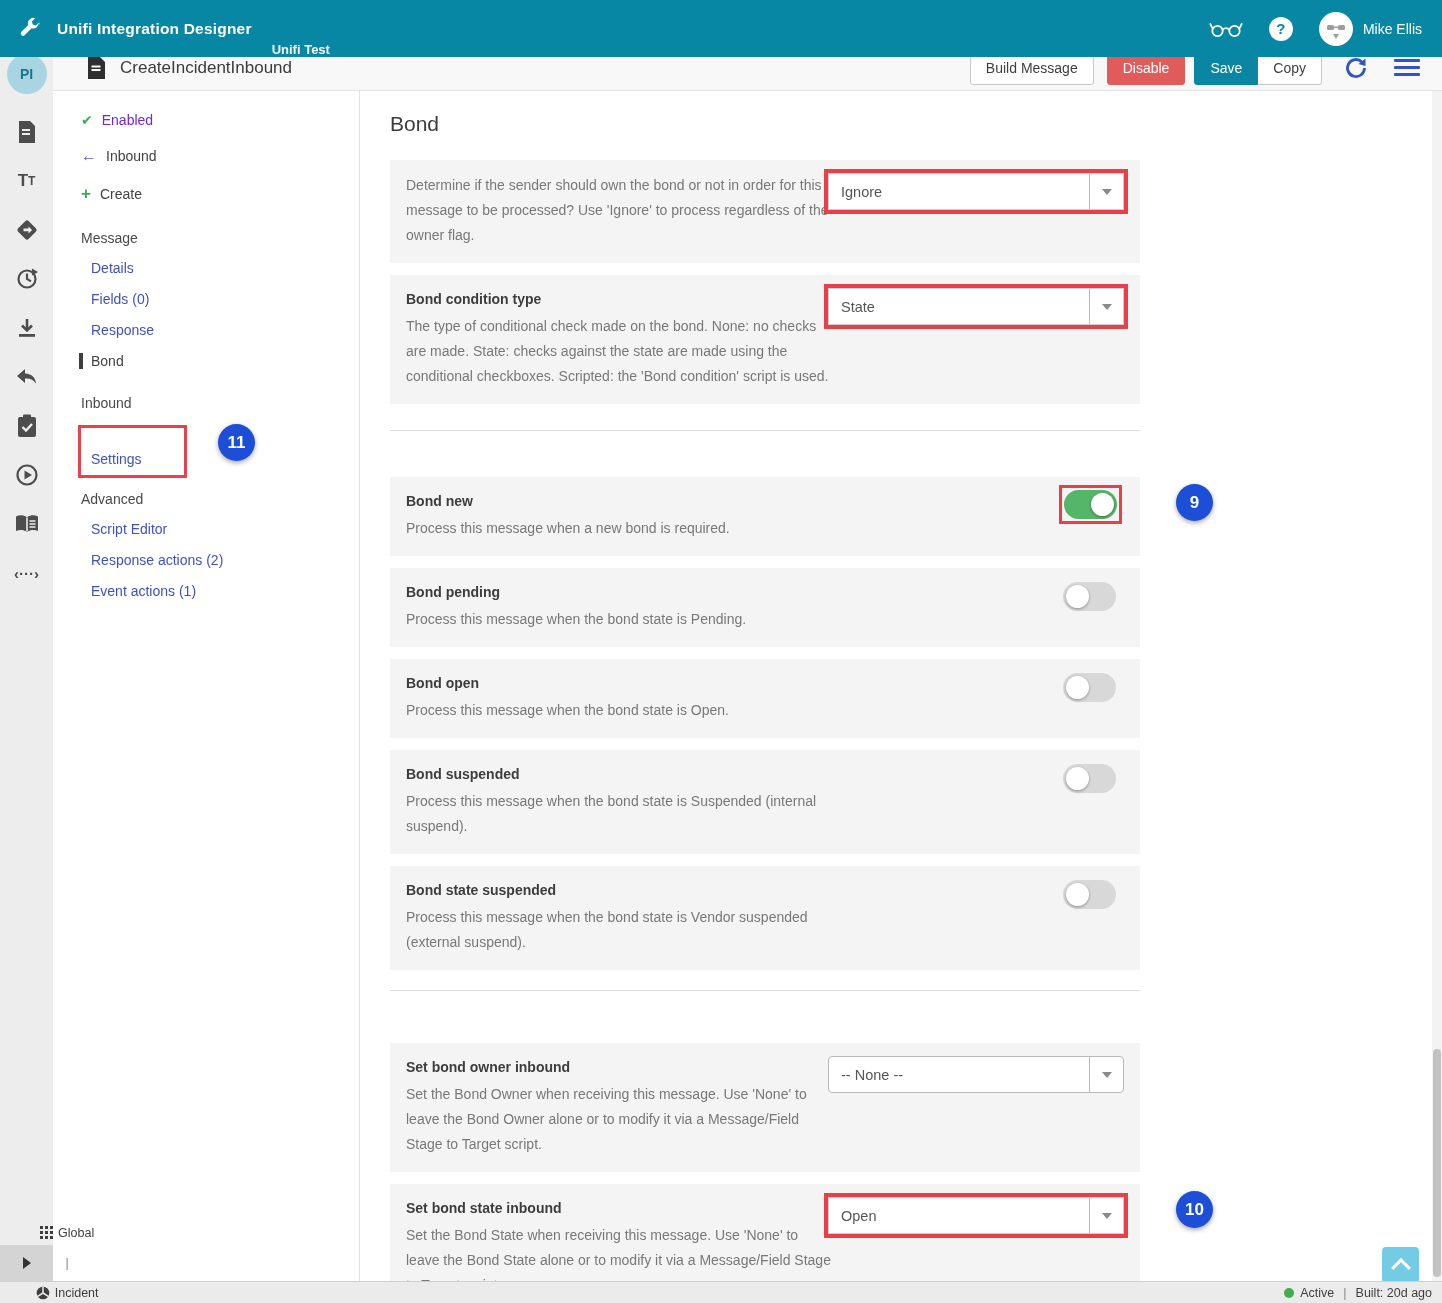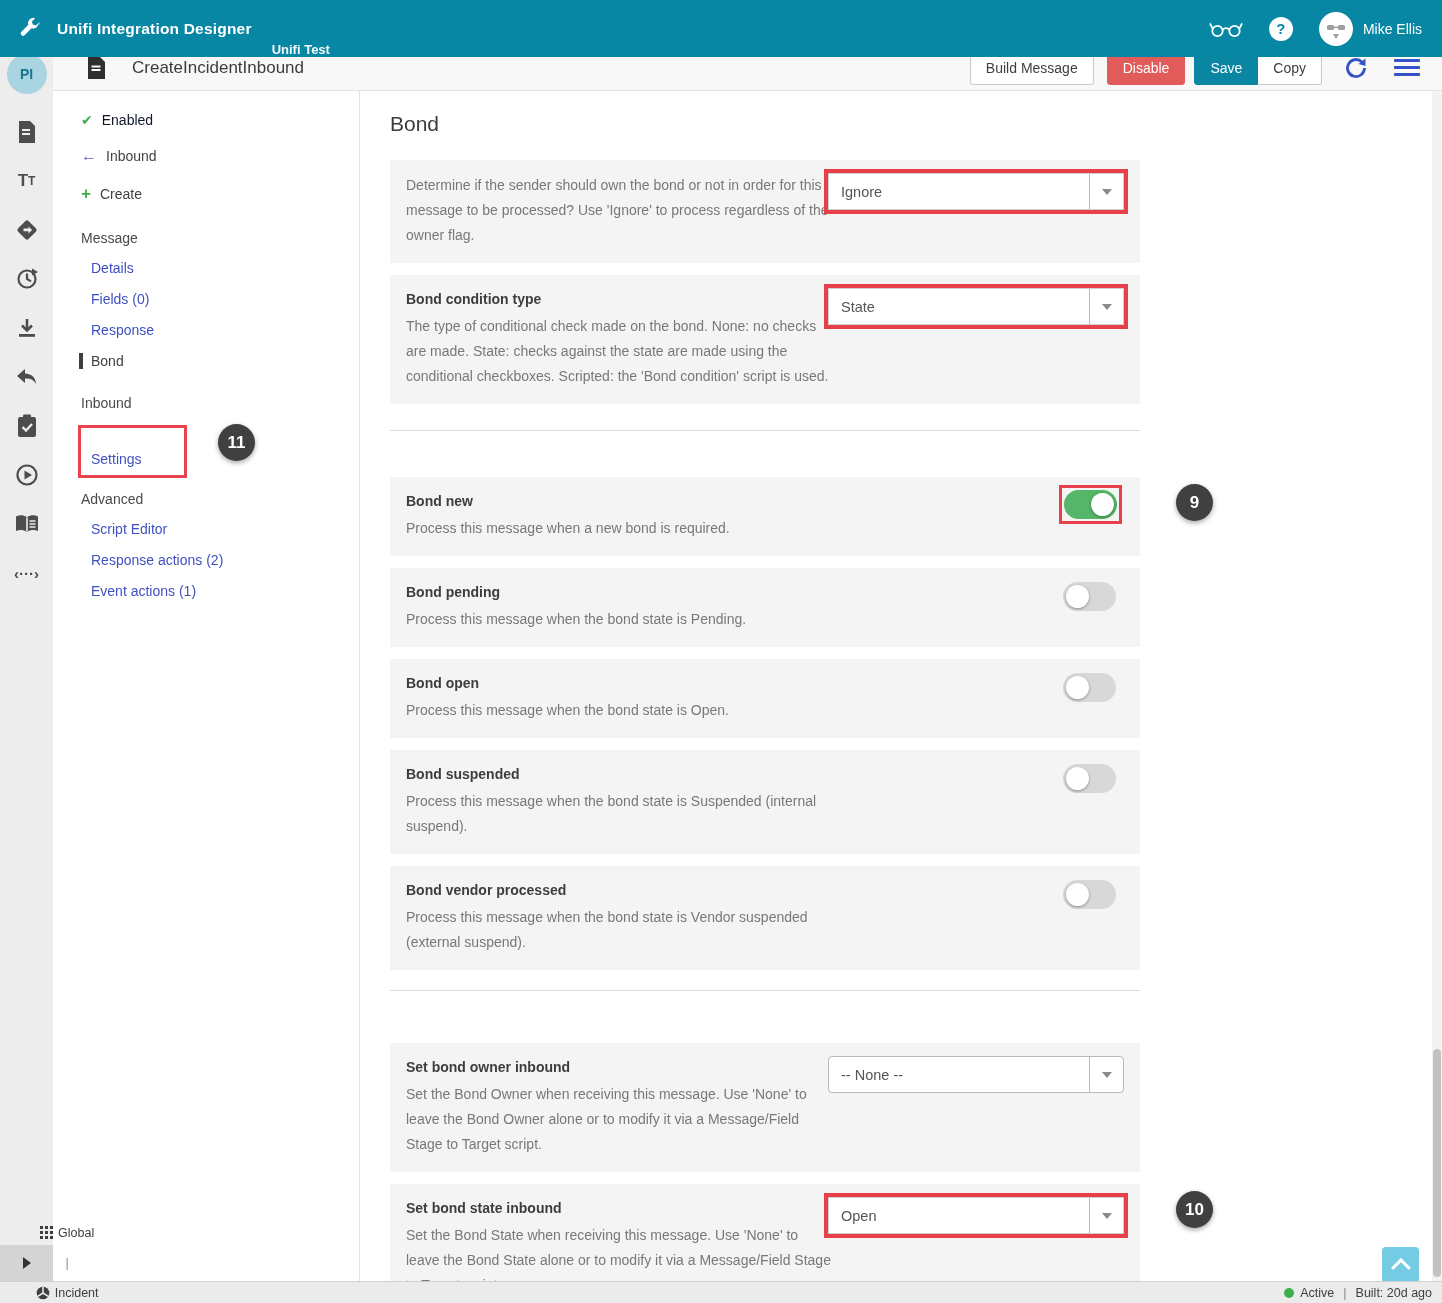--- a/index.html
+++ b/index.html
@@ -37,21 +37,21 @@
   .icon-textformat::after { content:"T"; font-size:12px; }
   .icon-code { font-size:12px; font-weight:bold; color:#4d4d4d; letter-spacing:0; white-space:nowrap; }
   .icon-code::before { content:"\2039\00B7\00B7\00B7\203A"; font-size:15px; }
   .rail-collapse { position:absolute; bottom:0; left:0; width:53px; height:36px; background:#d4d4d4;
     display:flex; align-items:center; justify-content:center; }
   .rail-collapse::before { content:""; width:0; height:0; border-left:8px solid #333;
     border-top:6px solid transparent; border-bottom:6px solid transparent; }
 
   
   .subheader { position:absolute; top:45px; left:53px; right:0; height:46px; background:#f8f8f8;
-    border-bottom:1px solid #e3e3e3; display:flex; align-items:center; z-index:10;gap:12px; }
+    border-bottom:1px solid #e3e3e3; display:flex; align-items:center; z-index:10; }
   .doc-ic { margin-left:34px; width:19px; height:22px; }
   .sh-title { font-size:17px; color:#3c3c3c; margin-left:14px; }
   .sh-right { margin-left:auto; display:flex; align-items:center; margin-right:22px; }
   .btn { height:34px; display:flex; align-items:center; padding:0 15px; font-size:14px;
     border-radius:3px; border:1px solid #c9c9c9; background:#fff; color:#3f3f3f; cursor:pointer; }
   .btn-build { margin-right:13px; }
   .btn-disable { background:#e15b5b; border-color:#e15b5b; color:#fff; margin-right:9px; }
   .btn-save { background:#0b86a2; border-color:#0b86a2; color:#fff; border-radius:3px 0 0 3px; }
   .btn-copy { border-radius:0 3px 3px 0; border-left:none; }
   .refresh { margin-left:22px; width:24px; height:24px; }
@@ -59,29 +59,29 @@
   .hamburger span { display:block; height:3.4px; background:#3452c5; border-radius:1px; }
 
   
   .sidenav { position:absolute; top:91px; left:53px; width:307px; bottom:22px; background:#fff;
     border-right:1px solid #e2e2e2; font-size:14px; }
   .nav-top-item { display:flex; align-items:center; margin:0 0 19px 28px; gap:9px; }
   .nav-top-item:first-child { margin-top:21px; }
   .ic-check { color:#3cae4d; font-size:14px; }
   .ic-arrow { color:#5e5bd8; font-size:16px; font-weight:bold; }
   .ic-plus { color:#3cae4d; font-size:17px; font-weight:bold; }
-  .t-green { color:#0f172a; }
+  .t-green { color:#6d28d9; }
   .t-dark { color:#424242; }
   .nav-sec-header { color:#4a4a4a; margin:26px 0 14px 28px; }
   .nav-link { display:block; color:#3f51c1; margin:0 0 15px 38px; text-decoration:none; cursor:pointer; }
   .nav-active { color:#424242; margin-left:26px; border-left:4px solid #3f3f3f; padding-left:8px; }
   .settings-row { position:relative; margin:6px 0 10px 25px; height:40px; }
   .settings-frame { display:inline-block; border:3px solid #e8434d; padding:23px 42px 8px 10px; }
   .settings-frame .nav-link { margin:0; display:inline; }
-  .badge { width:37px; height:37px; border-radius:50%; background:#404040; color:#fff;
+  .badge { width:37px; height:37px; border-radius:50%; background:#1d4ed8; color:#fff;
     font-size:17px; font-weight:bold; display:flex; align-items:center; justify-content:center;
     box-shadow:0 2px 5px rgba(0,0,0,.35); }
   .badge-11 { position:absolute; left:140px; top:-1px; }
 
   
   .main { position:absolute; top:91px; left:360px; right:0; bottom:22px; background:#fff; }
   .content { margin-left:30px; width:750px; }
   .page-title { font-size:21px; color:#3c3c3c; padding:21px 0 24px 0; }
   .field-card { background:#f4f4f4; position:relative; padding:13px 16px 15px 16px; margin-bottom:12px; }
   .f-label { font-weight:bold; font-size:14px; color:#3d3d3d; margin-bottom:7px; padding-top:3px; }
@@ -358,21 +358,21 @@
 
     <div class="field-card">
       <div class="f-label">Bond suspended</div>
       <div class="f-desc">Process this message when the bond state is Suspended (internal suspend).</div>
       <div class="toggle tg-plain">
           <span class="knob"></span>
         </div>
     </div>
 
     <div class="field-card">
-      <div class="f-label">Bond vendor processed</div>
+      <div class="f-label">Bond state suspended</div>
       <div class="f-desc">Process this message when the bond state is Vendor suspended (external suspend).</div>
       <div class="toggle tg-plain">
           <span class="knob"></span>
         </div>
     </div>
 
     <div class="divider2"></div>
 
     <div class="field-card">
       <div class="f-label">Set bond owner inbound</div>

